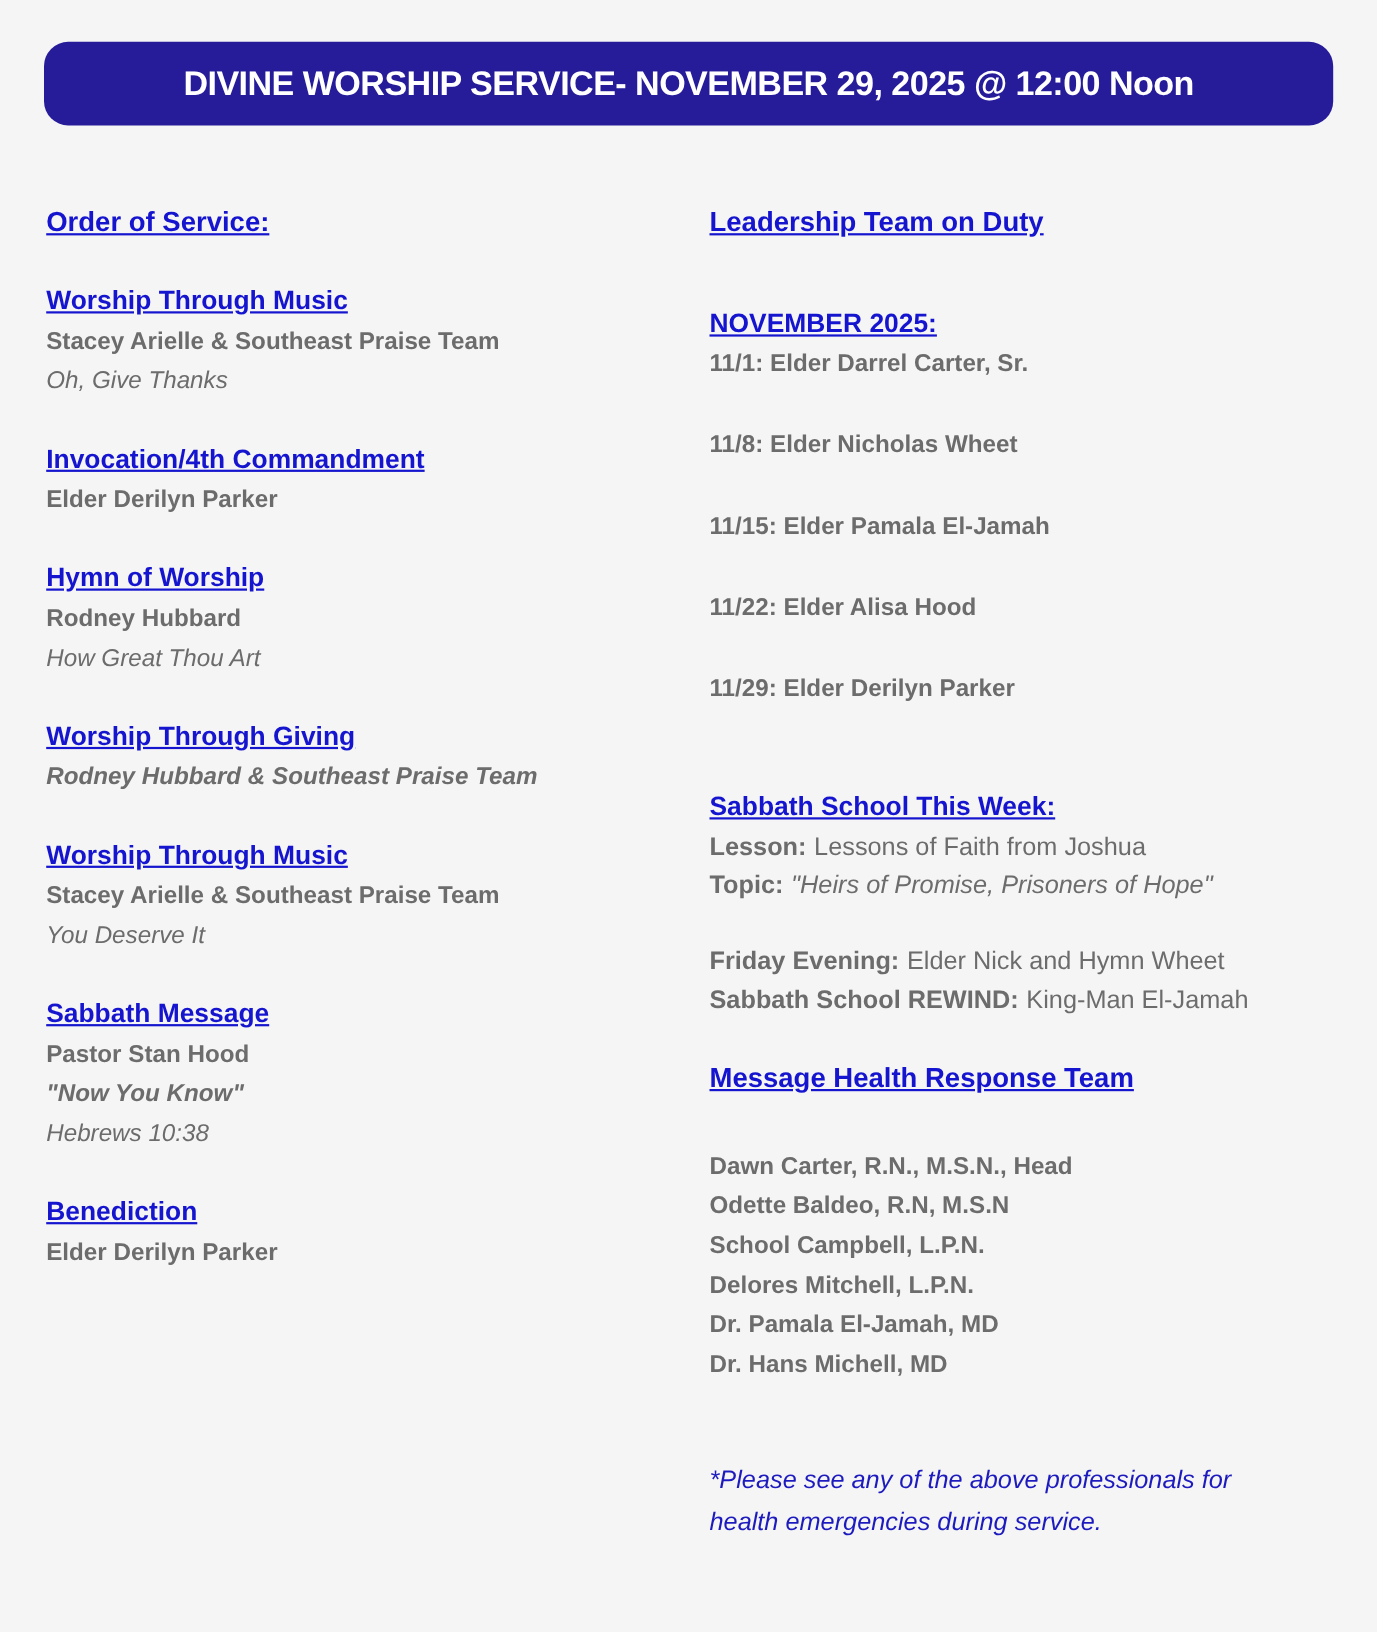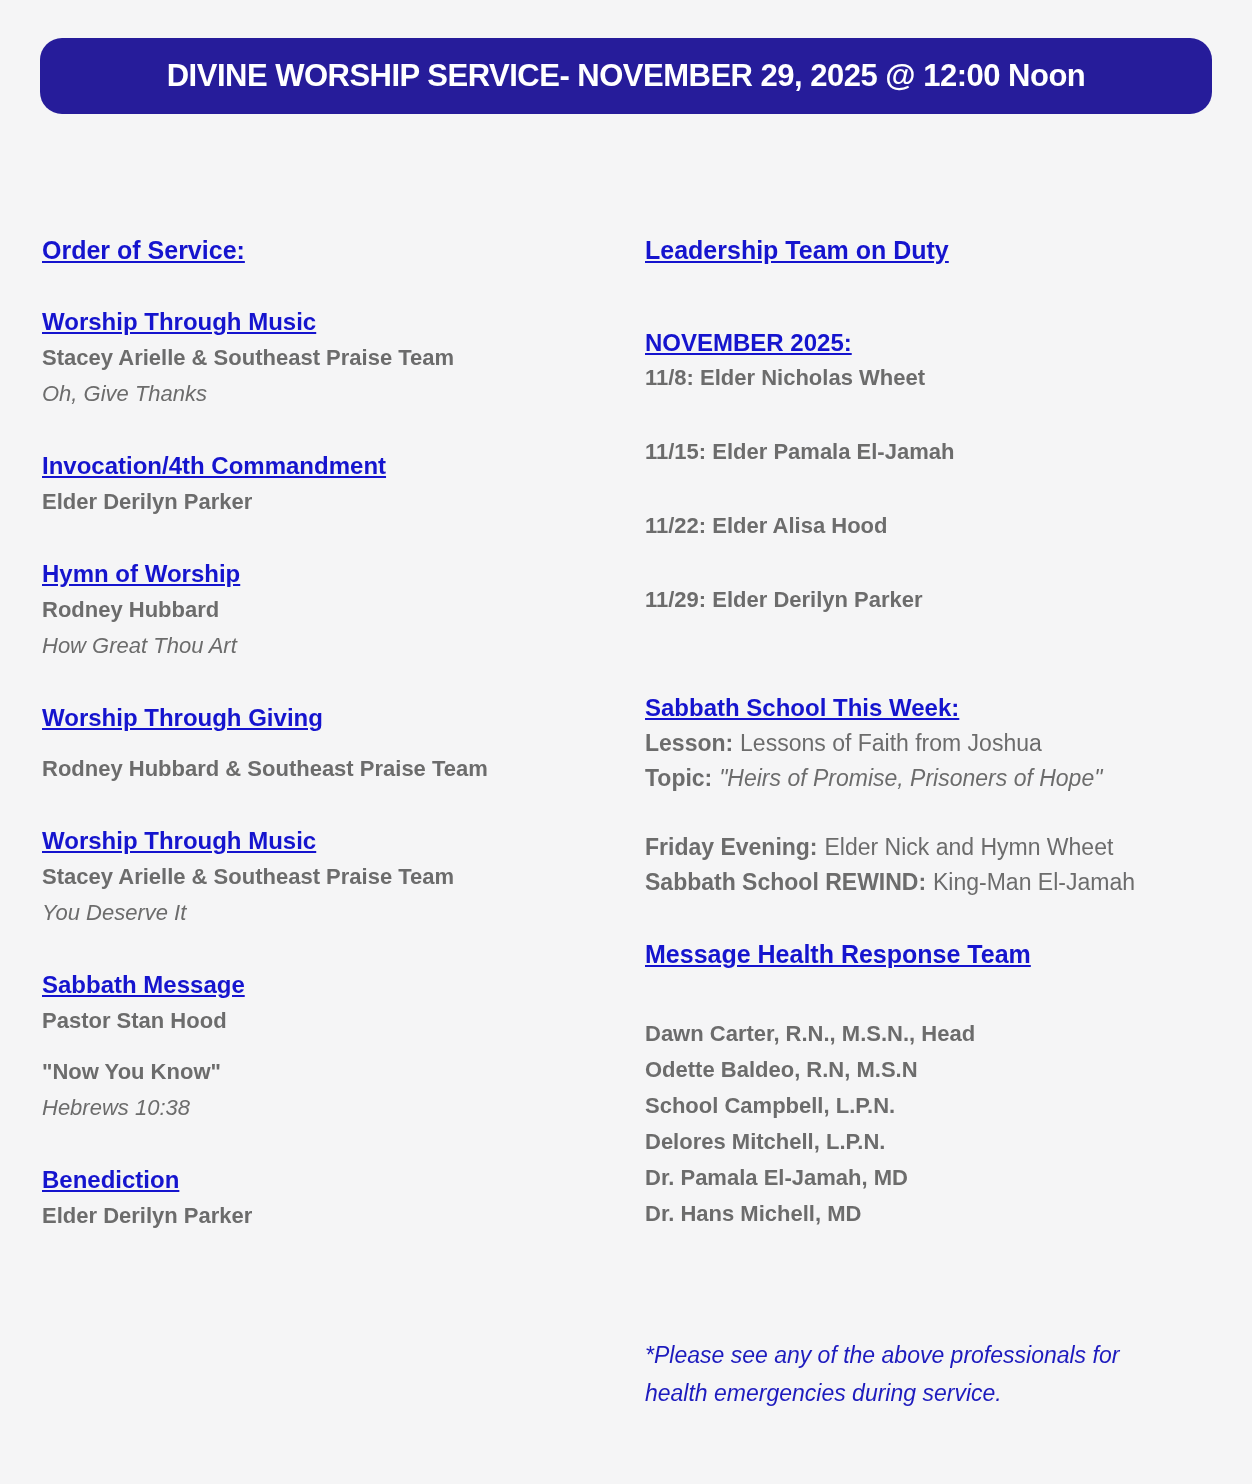--- a/index.html
+++ b/index.html
@@ -25,21 +25,21 @@
   }
   .banner-title {
     color: #FFFFFF;
     font-weight: bold;
     font-size: 31px;
     letter-spacing: -0.5px;
     white-space: nowrap;
   }
   .content {
     display: flex;
-    padding: 118px 0 0 42px;
+    padding: 70px 0 0 42px;
   }
   .col-left { width: 603px; }
   .col-right { width: 560px; }
 
   .h-link {
     color: var(--link-blue);
     font-weight: bold;
     text-decoration: underline;
     font-size: 25px;
     line-height: 36px;
@@ -58,21 +58,21 @@
     display: inline-block;
   }
   .line {
     color: var(--text-gray);
     font-weight: bold;
     font-size: 22px;
     line-height: 36px;
     margin: 0;
   }
   .italic { font-style: italic; font-weight: normal; }
-  .bold-italic { font-weight: bold; margin-top: 15px; }
+  .bold-italic { font-style: italic; font-weight: bold; }
 
   
   .right-heading-wrap { margin: 0 0 58px 0; }
   .month-heading {
     color: var(--link-blue);
     font-weight: bold;
     text-decoration: underline;
     font-size: 24px;
     line-height: 34px;
     display: inline-block;
@@ -84,21 +84,21 @@
   .kv { color: var(--text-gray); font-size: 23px; line-height: 35px; margin: 0; }
   .kv .k { font-weight: bold; }
   .kv .v { font-weight: normal; margin-left: 0.3em; }
   .kv .v-italic { font-weight: normal; font-style: italic; margin-left: 0.3em; }
   .friday-block { margin-top: 34px; }
 
   .health-section { margin-top: 36px; }
   .members { margin-top: 44px; }
   .members p { margin: 0; }
   .note {
-    margin-top: 104px;
+    margin-top: 68px;
     width: 525px;
     color: var(--note-blue);
     font-style: italic;
     font-size: 23px;
     line-height: 38px;
   }
 </style>
 </head>
 <body>
 
@@ -156,20 +156,21 @@
   </div>
 
   <div class="col-right">
 
     <div class="right-heading-wrap">
       <span class="h-link">Leadership Team on Duty</span>
     </div>
 
     <div class="roster">
       <div><span class="month-heading">NOVEMBER 2025:</span></div>
+      <p class="line">11/1: Elder Darrel Carter, Sr.</p>
       <p class="line">11/8: Elder Nicholas Wheet</p>
       <p class="line">11/15: Elder Pamala El-Jamah</p>
       <p class="line">11/22: Elder Alisa Hood</p>
       <p class="line">11/29: Elder Derilyn Parker</p>
     </div>
 
     <div class="sabbath-school">
       <div><span class="group-title">Sabbath School This Week:</span></div>
       <p class="kv"><span class="k">Lesson:</span><span class="v">Lessons of Faith from Joshua</span></p>
       <p class="kv"><span class="k">Topic:</span><span class="v-italic">"Heirs of Promise, Prisoners of Hope"</span></p>

